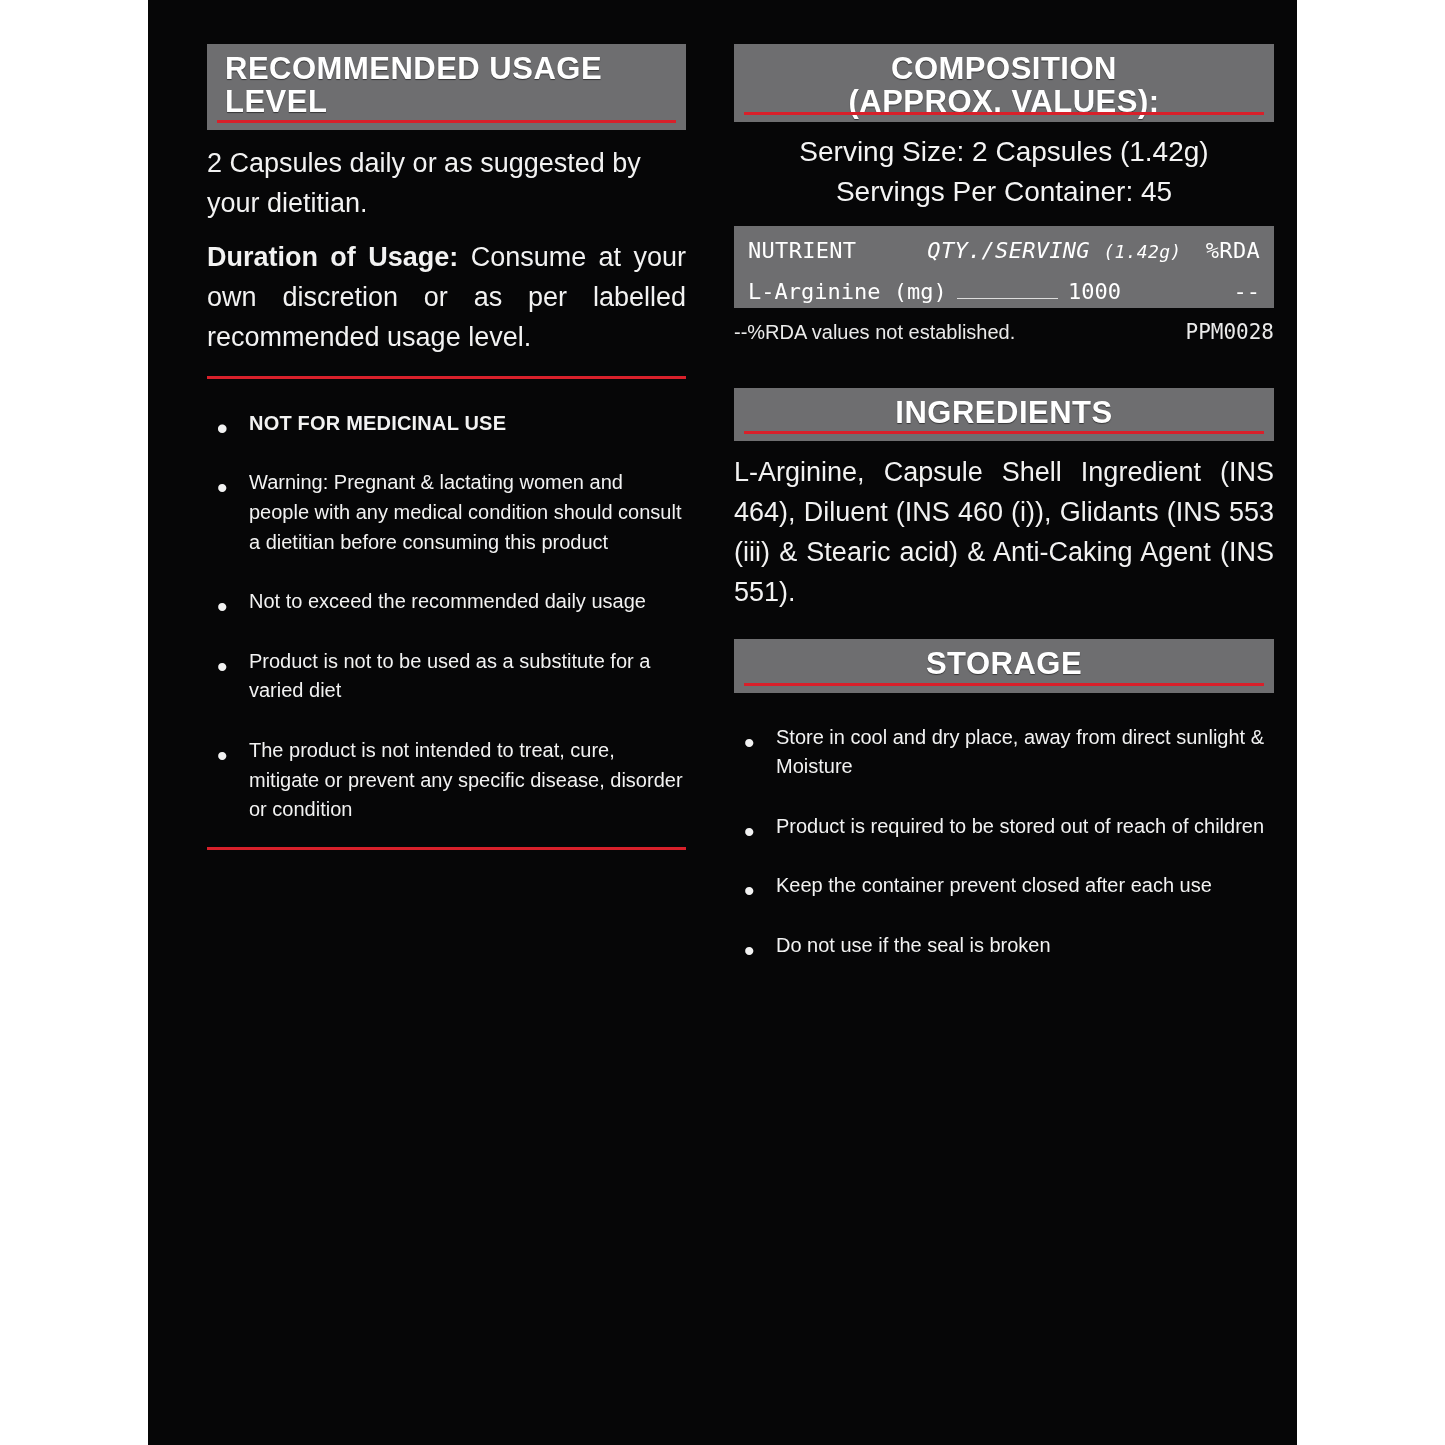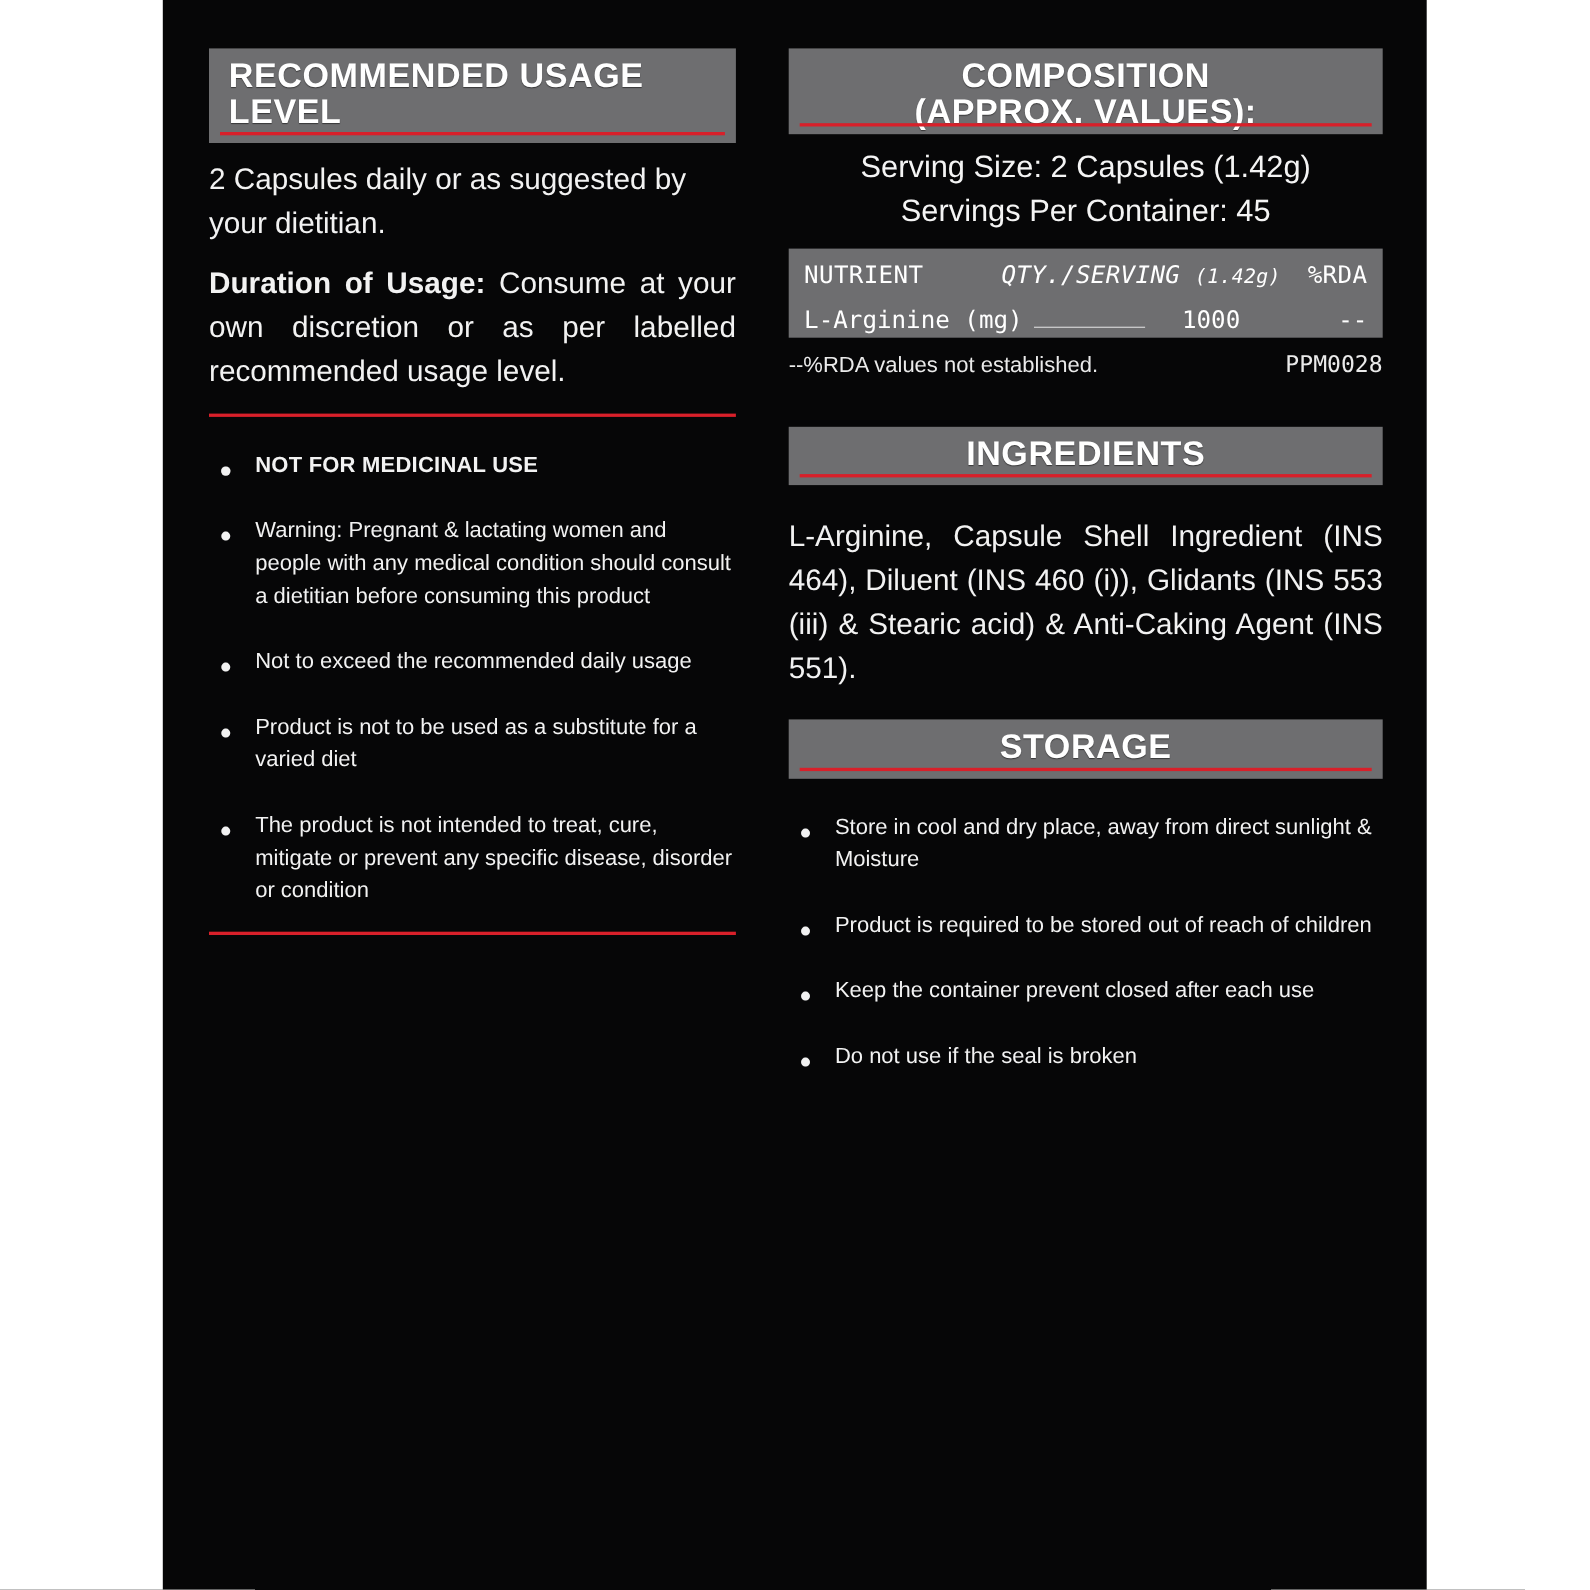--- a/index.html
+++ b/index.html
@@ -18,21 +18,21 @@
     left: 148px;
     top: 0px;
     width: 1149px;
     height: 1445px;
     background: #060607;
     color: #ffffff;
     box-sizing: border-box;
   }
   .columns {
     position: absolute;
-    left: 0;
+    left: 17px;
     top: 0;
     width: 100%;
     height: 100%;
     display: flex;
     box-sizing: border-box;
     padding: 44px 40px 30px 42px;
   }
   .col-left {
     width: 500px;
     box-sizing: border-box;
@@ -143,38 +143,38 @@
     margin-top: 16px;
     white-space: nowrap;
   }
   .nutrient-row .n1 { }
   .nutrient-row .dots {
     flex: 1;
     border-bottom: 1px solid #dddddd;
     margin: 0 10px 7px 10px;
     height: 1px;
   }
-  .nutrient-row .n2 { width: 100px; text-align: center; }
+  .nutrient-row .n2 { width: 100px; text-align: left; }
   .nutrient-row .n3 { width: 92px; text-align: right; }
 
   .footnote-row {
     display: flex;
     justify-content: space-between;
     align-items: baseline;
     margin-top: 12px;
     font-size: 20px;
     color: #eaeaea;
   }
   .footnote-row .code { font-family: "DejaVu Sans Mono", monospace; font-size: 21px; }
 
   .ing-text {
     font-size: 27px;
     line-height: 1.48;
     text-align: justify;
-    margin-top: 27px;
+    margin-top: 12px;
     color: #f2f2f2;
   }
   .gap-lg { height: 44px; }
   .gap-md { height: 26px; }
 </style>
 </head>
 <body>
 
 <div class="label-panel">
   <div class="columns">

